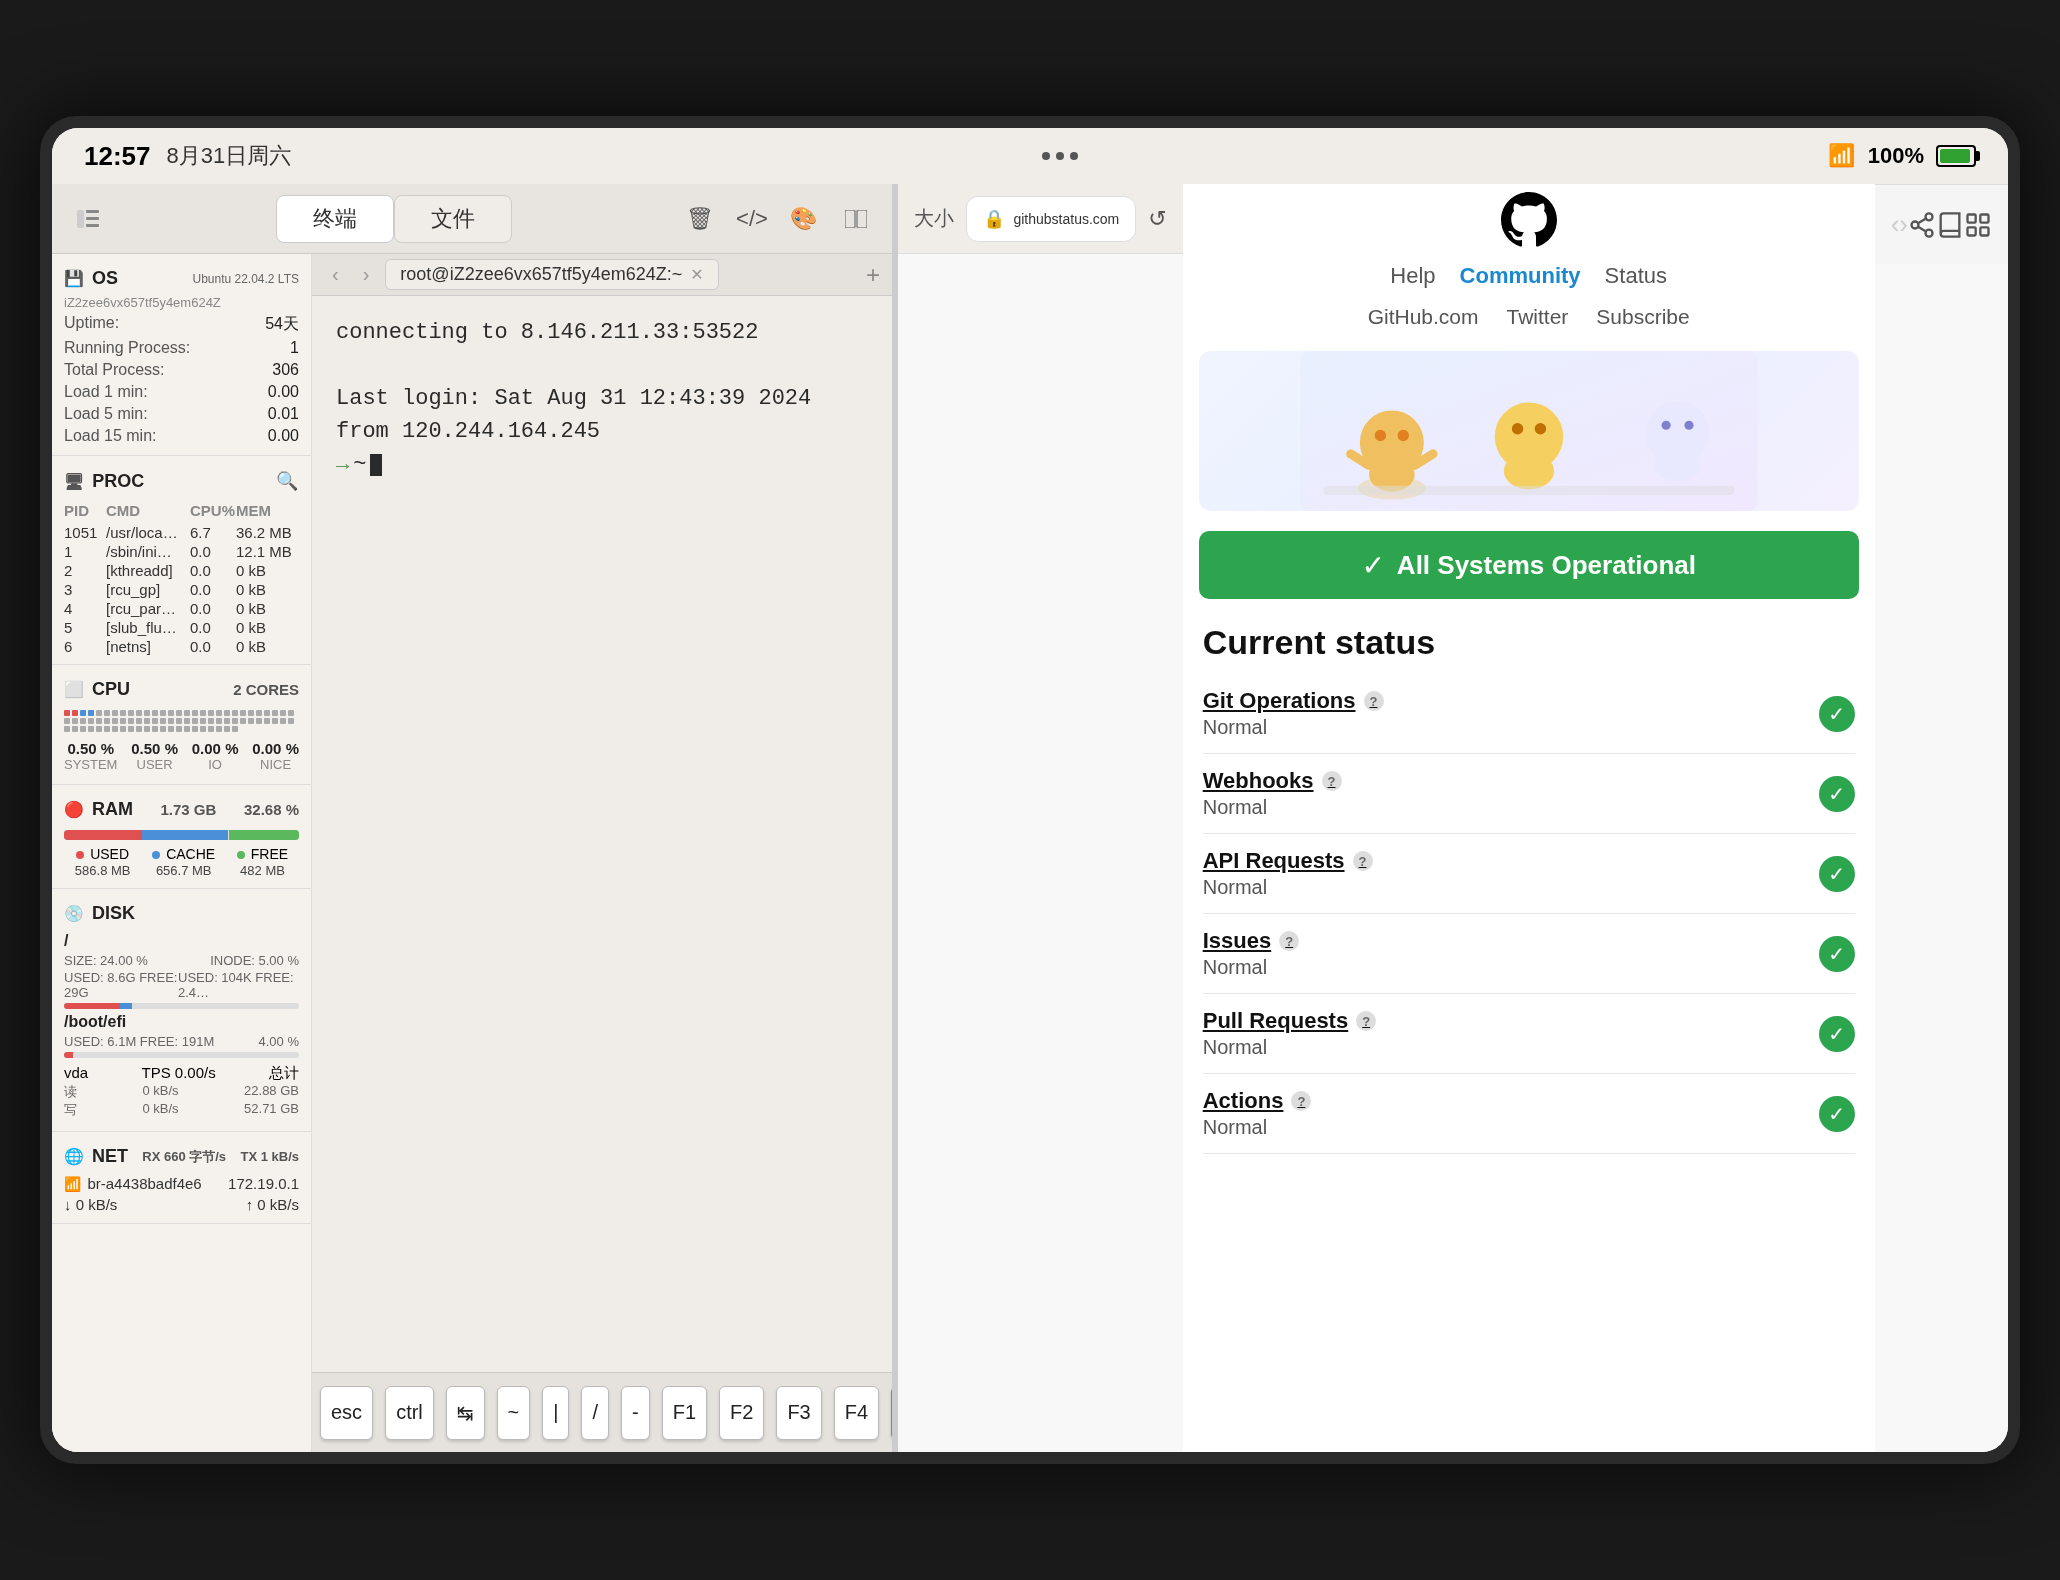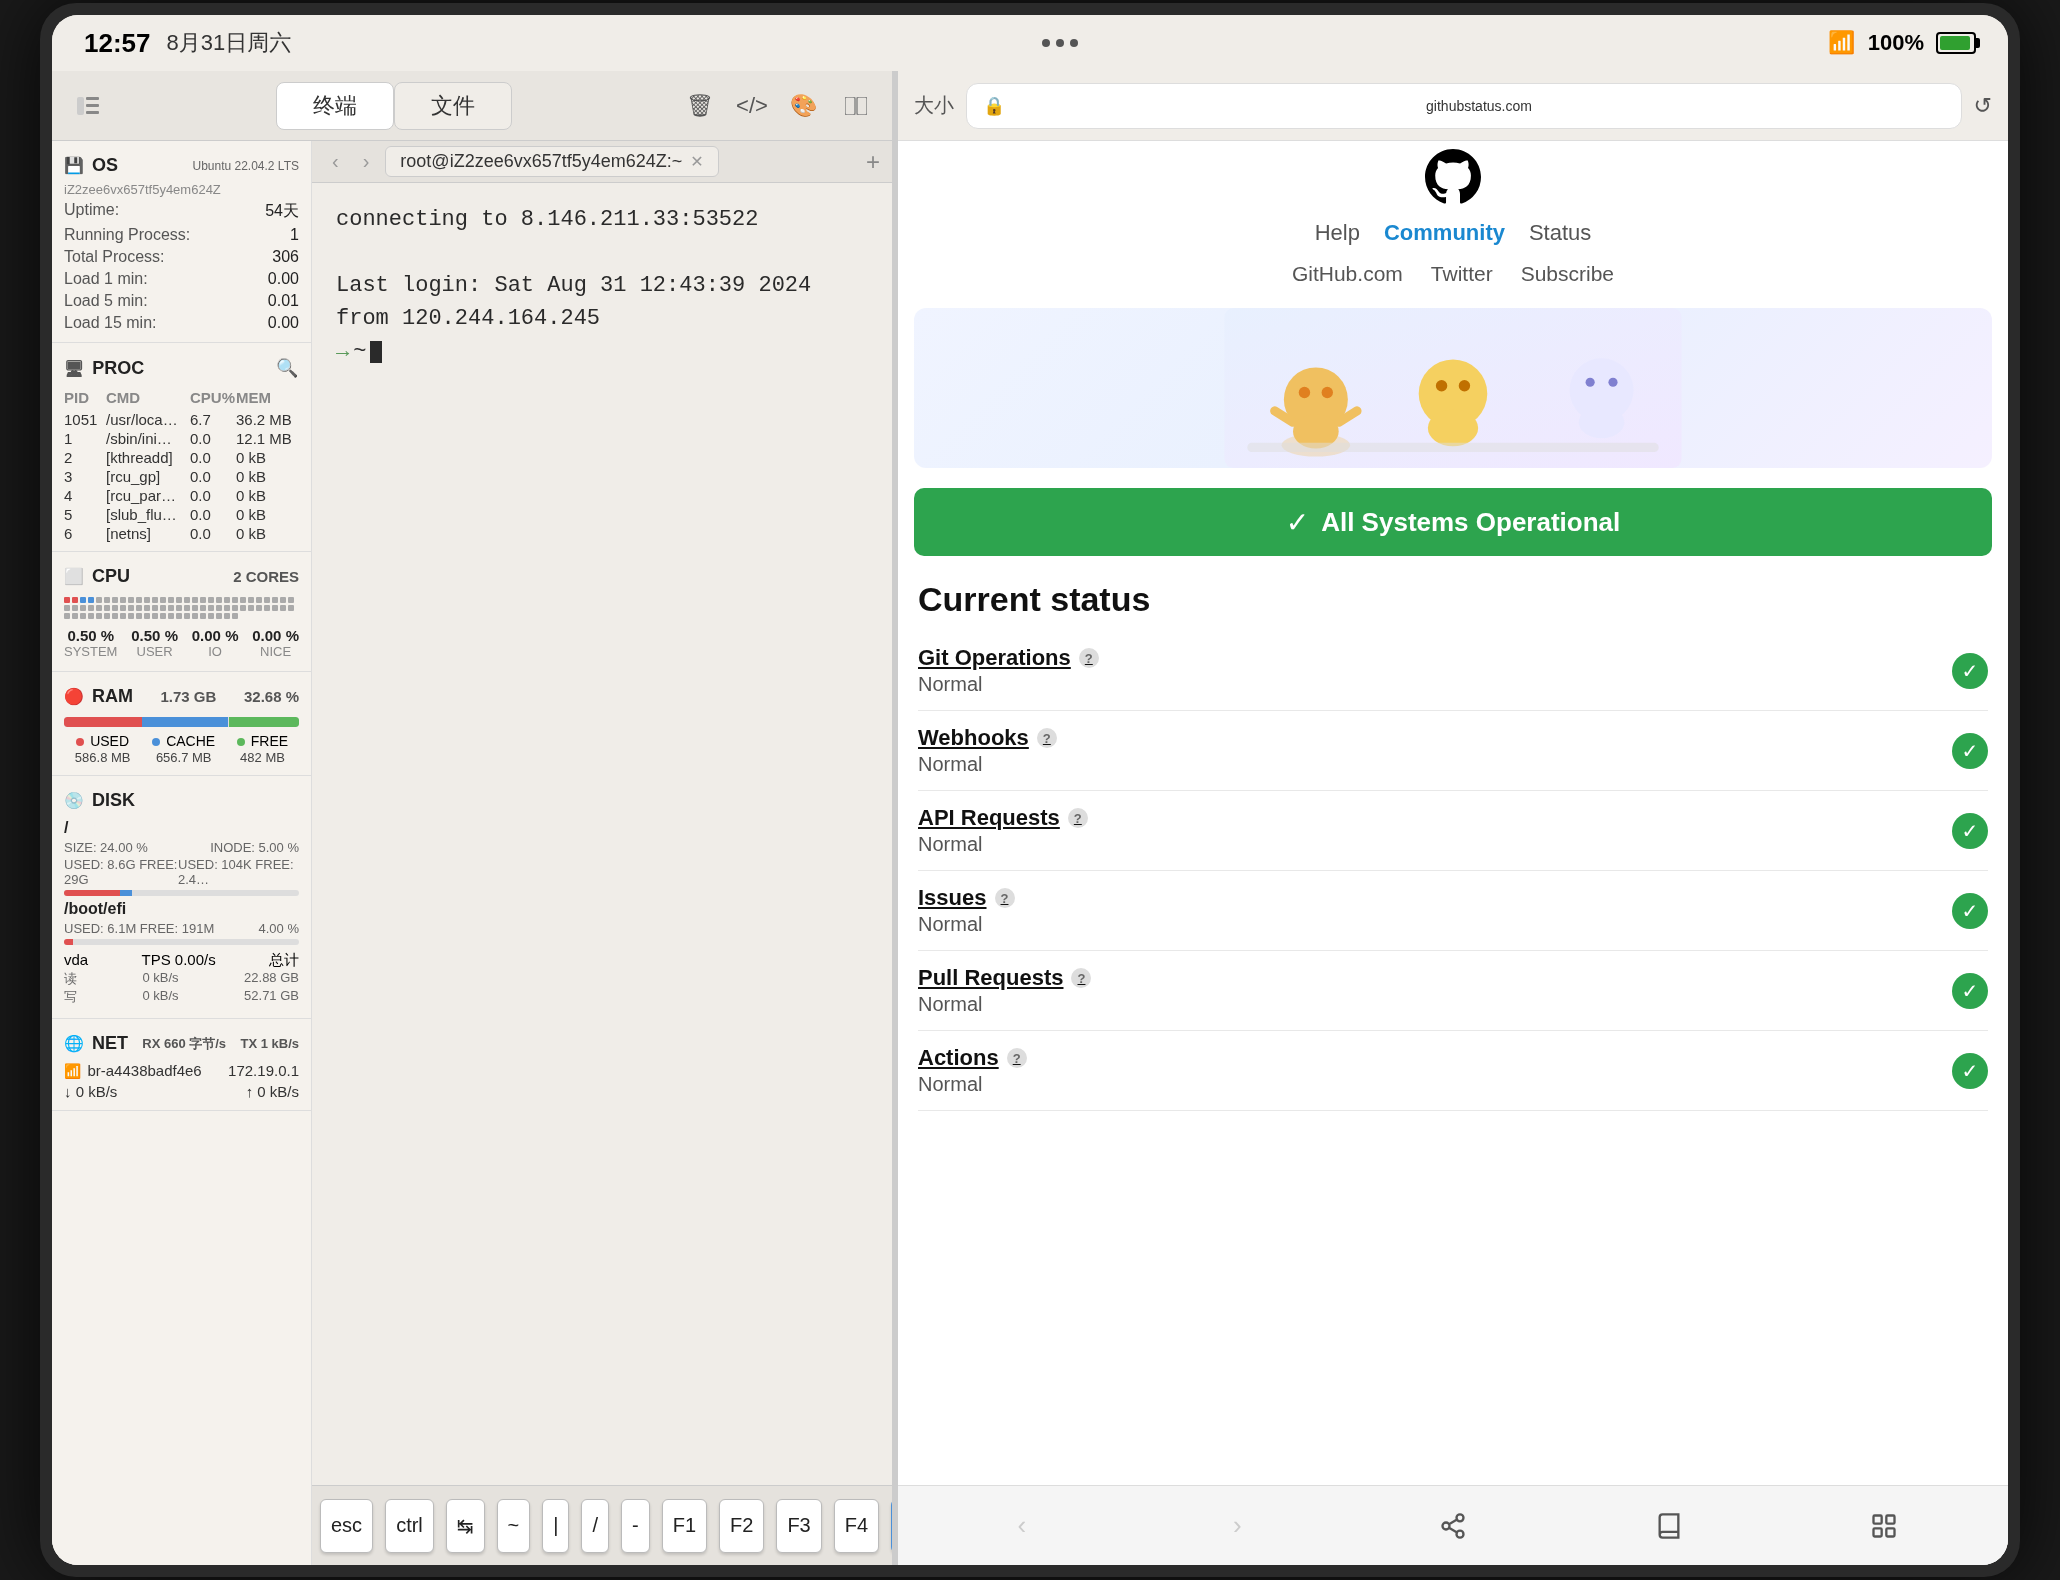--- a/index.html
+++ b/index.html
@@ -8,21 +8,21 @@
       width: 2060px;
       height: 1580px;
       overflow: hidden;
       font-family: -apple-system, BlinkMacSystemFont, 'Helvetica Neue', Arial, sans-serif;
       display: flex;
       align-items: center;
       justify-content: center;
     }
     .ipad-frame {
       width: 1980px;
-      height: 1574px;
+      height: 1348px;
       background: #2a2a2a;
       border-radius: 36px;
       padding: 12px;
       position: relative;
       box-shadow: 0 0 80px rgba(0,0,0,0.8);
     }
     .ipad-screen {
       width: 100%;
       height: 100%;
       background: #f0ede8;
@@ -386,21 +386,21 @@
     .panel-divider {
       width: 6px;
       background: #ccc;
       flex-shrink: 0;
     }
     
     .right-panel {
       flex: 1;
       background: #f8f8f8;
       display: flex;
-      flex-direction: column;
+      flex-direction: row;
     }
     .browser-toolbar {
       height: 70px;
       background: #f0ede8;
       display: flex;
       align-items: center;
       padding: 0 16px;
       gap: 12px;
       border-bottom: 1px solid #ddd;
     }

